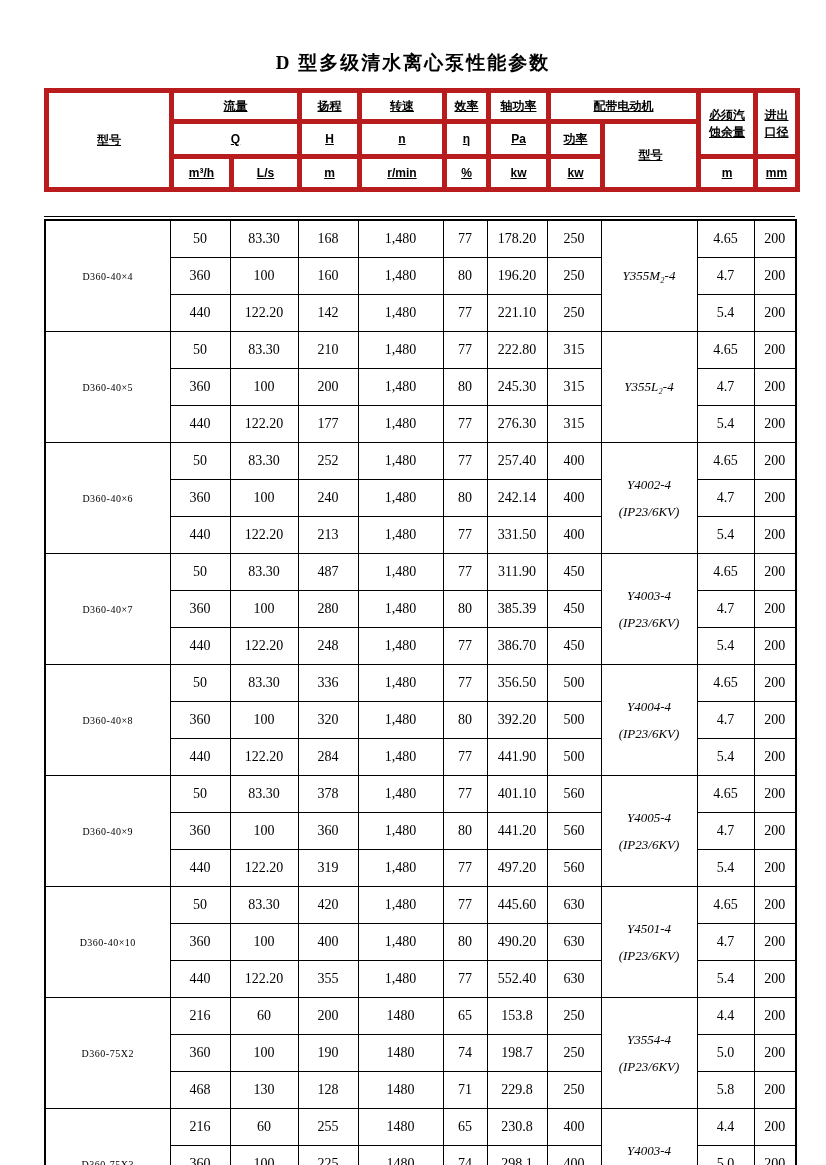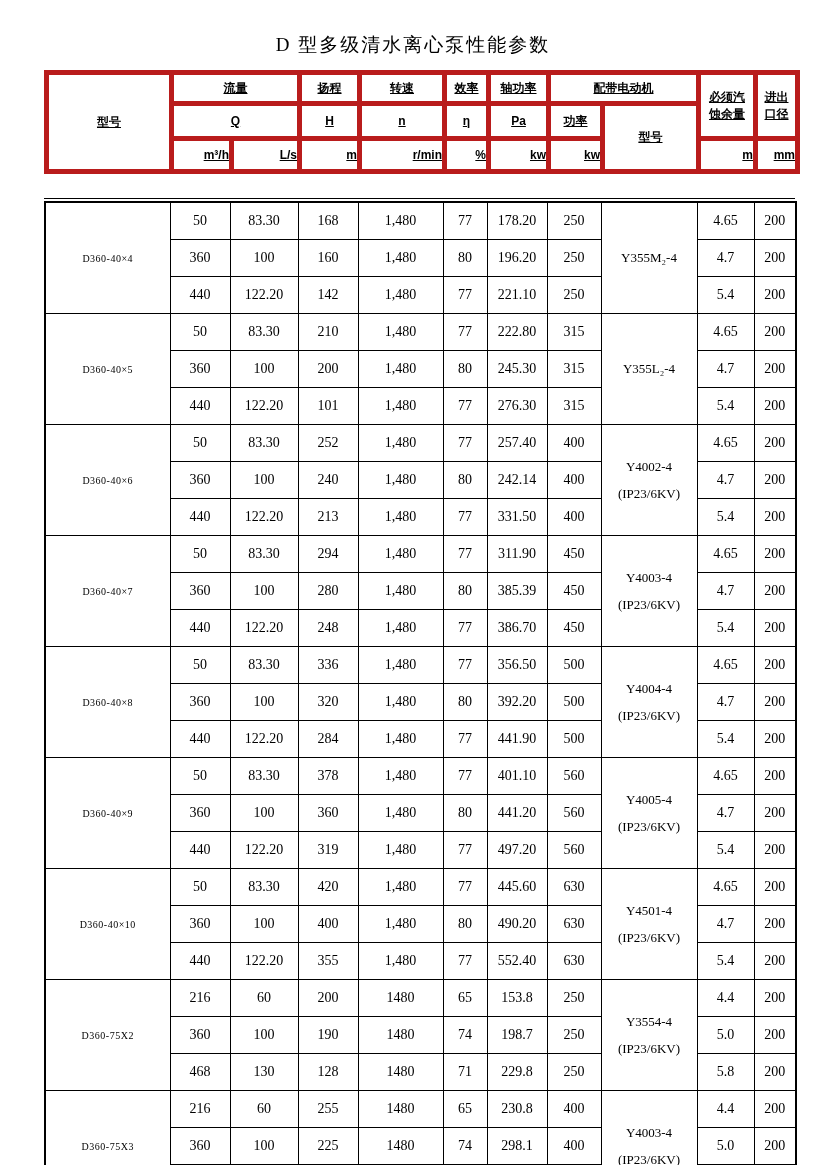--- a/index.html
+++ b/index.html
@@ -6,25 +6,25 @@
   .page {
     position: relative;
     width: 826px;
     height: 1165px;
     background: #ffffff;
     color: #000000;
     font-family: "Liberation Serif", "DejaVu Serif", serif;
     overflow: hidden;
   }
   .title {
-    margin: 12px;
-    padding-top: 20px;
+    margin: 0;
+    padding-top: 50px;
     text-align: center;
     font-size: 19px;
-    font-weight: 400;
+    font-weight: 700;
     letter-spacing: 2px;
     font-family: "Liberation Serif", "DejaVu Serif", serif;
   }
   .tbl-wrap { margin: 12px 0 0 44px; width: 751px; }
   table {
     border-collapse: collapse;
     table-layout: fixed;
     width: 751px;
   }
   col.c-model  { width: 125px; }
@@ -50,41 +50,41 @@
     text-align: center;
     vertical-align: middle;
     padding: 0;
     font-family: "Liberation Sans", "DejaVu Sans", sans-serif;
     font-weight: 700;
     font-size: 12px;
     text-decoration: underline;
   }
   .hr1 td { height: 26px; }
   .hr2 td { height: 30px; }
-  .hr3 td { height: 28px; text-align: right; }
+  .hr3 td { height: 28px; }
   .two-line div { line-height: 1.35; text-align: center; }
 
   .rule { height: 1px; background: #000; width: 751px; margin: 24px 0 2px 0; }
   .body-table {
     border-top: 2px solid #000;
     border-bottom: 2px solid #000;
     border-left: 2px solid #000;
     border-right: 2px solid #000;
   }
   .body-table td {
     border: 1px solid #000;
     text-align: center;
     vertical-align: middle;
     height: 36px;
     padding: 0;
     font-size: 14px;
     font-family: "Liberation Serif", "DejaVu Serif", serif;
   }
   .body-table td.model-col { font-size: 10px; letter-spacing: 0.5px; }
-  .body-table td.motor-cell { font-size: 13px; }
+  .body-table td.motor-cell { font-size: 13px; font-style: italic; }
   .body-table td.motor-cell div { line-height: 2.1; }
 </style>
 </head>
 <body>
 
 <div class="page">
 
   <h1 class="title">D 型多级清水离心泵性能参数</h1>
 
   <div class="tbl-wrap">
@@ -220,21 +220,21 @@
             <td>1,480</td>
             <td>80</td>
             <td>245.30</td>
             <td>315</td>
             <td>4.7</td>
             <td>200</td>
           </tr>
           <tr>
             <td>440</td>
             <td>122.20</td>
-            <td>101</td>
+            <td>177</td>
             <td>1,480</td>
             <td>77</td>
             <td>276.30</td>
             <td>315</td>
             <td>5.4</td>
             <td>200</td>
           </tr>
           <tr>
             <td rowspan="3" class="model-col">D360-40×6</td>
             <td>50</td>
@@ -270,21 +270,21 @@
             <td>77</td>
             <td>331.50</td>
             <td>400</td>
             <td>5.4</td>
             <td>200</td>
           </tr>
           <tr>
             <td rowspan="3" class="model-col">D360-40×7</td>
             <td>50</td>
             <td>83.30</td>
-            <td>294</td>
+            <td>487</td>
             <td>1,480</td>
             <td>77</td>
             <td>311.90</td>
             <td>450</td>
             <td rowspan="3" class="motor-cell">
               <div>Y4003-4</div>
               <div>(IP23/6KV)</div>
             </td>
             <td>4.65</td>
             <td>200</td>

